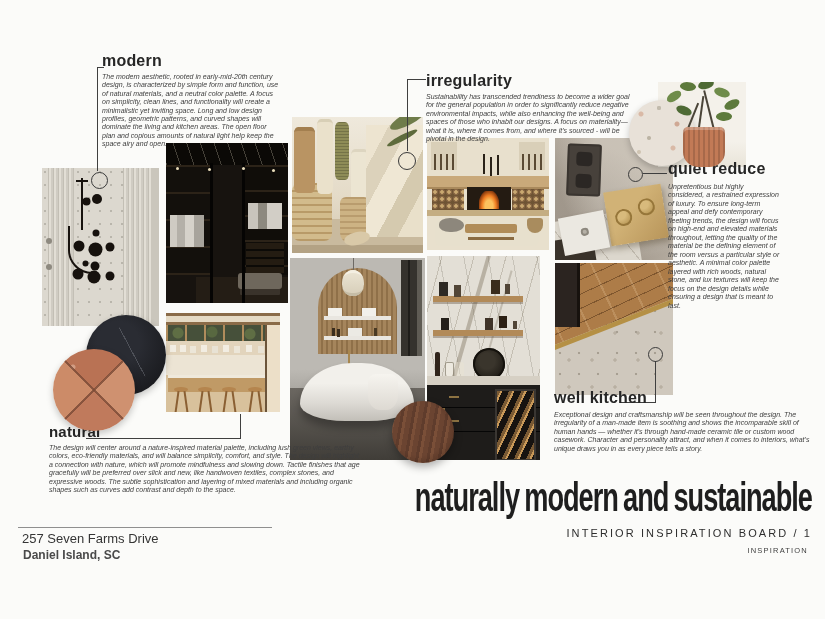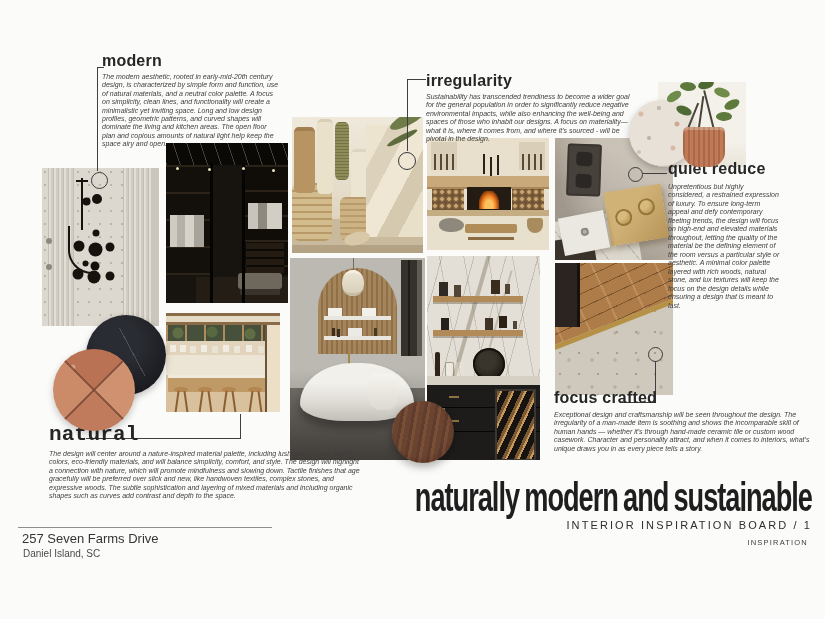--- a/index.html
+++ b/index.html
@@ -204,34 +204,34 @@
   .sec h2{margin:0;font-size:16px;font-weight:600;letter-spacing:.2px;color:#262626;font-family:"Liberation Sans",sans-serif;}
   .sec p{margin:0;font-size:7px;line-height:1.2;font-style:italic;color:#3e3e3e;font-family:"Liberation Sans",sans-serif;}
   .sec{position:absolute;}
   .sec-modern{left:102px;top:52px;width:180px;}
   .sec-modern p{margin-top:3px;width:178px;}
   .sec-sustainable{left:426px;top:72px;width:214px;}
   .sec-sustainable p{margin-top:3px;width:212px;}
   .sec-quiet{left:668px;top:160px;width:148px;}
   .sec-quiet p{margin-top:5px;width:112px;line-height:1.21;}
   .sec-natural{left:49px;top:423px;width:320px;}
-  .sec-natural h2{font-size:21px;font-family:Liberation Mono, monospace;}
+  .sec-natural h2{font-size:15px;}
   .sec-natural p{margin-top:4px;width:315px;}
   .sec-well{left:554px;top:389px;width:264px;}
   .sec-well p{margin-top:4px;width:262px;}
 
   .titleblock{position:absolute;right:13px;top:477px;text-align:right;}
   .main-title{font-size:40px;line-height:1;font-weight:700;color:#1e1e1e;letter-spacing:-1.5px;word-spacing:-2px;
     transform:scaleX(.68);transform-origin:100% 50%;white-space:nowrap;font-family:"Liberation Sans",sans-serif;}
-  .sub-title{margin-top:2px;font-size:11px;letter-spacing:2.1px;color:#2e2e2e;font-weight:400;}
+  .sub-title{margin-top:10px;font-size:11px;letter-spacing:2.1px;color:#2e2e2e;font-weight:400;}
   .stage{margin-top:7px;font-size:7.5px;letter-spacing:1.2px;color:#3e3e3e;padding-right:4px;}
 
   .footer-rule{position:absolute;left:18px;top:527px;width:254px;height:1px;background:#8f8f8f;}
   .addr1{position:absolute;left:22px;top:531px;font-size:13px;color:#353535;}
-  .addr2{position:absolute;left:23px;top:548px;font-size:10px;color:#4a4a4a;}
+  .addr2{position:absolute;left:23px;top:548px;font-size:12px;color:#4a4a4a;font-weight:bold;}
 </style>
 </head>
 <body>
 
 <div class="board">
 
   <div class="ph travertine">
     <div class="flute f1"></div>
     <div class="flute f2"></div>
     <div class="trav-edge"></div>
@@ -421,21 +421,21 @@
     <h2>quiet reduce</h2>
     <p>Unpretentious but highly considered, a restrained expression of luxury. To ensure long-term appeal and defy contemporary fleeting trends, the design will focus on high-end and elevated materials throughout, letting the quality of the material be the defining element of the room versus a particular style or aesthetic. A minimal color palette layered with rich woods, natural stone, and lux textures will keep the focus on the design details while ensuring a design that is meant to last.</p>
   </div>
 
   <div class="sec sec-natural">
     <h2>natural</h2>
     <p>The design will center around a nature-inspired material palette, including lush green views, earthy colors, eco-friendly materials, and will balance simplicity, comfort, and style. The design will highlight a connection with nature, which will promote mindfulness and slowing down. Tactile finishes that age gracefully will be preferred over slick and new, like handwoven textiles, complex stones, and expressive woods. The subtle sophistication and layering of mixed materials and including organic shapes such as curves add contrast and depth to the space.</p>
   </div>
 
   <div class="sec sec-well">
-    <h2>focus crafted</h2>
+    <h2>well kitchen</h2>
     <p>Exceptional design and craftsmanship will be seen throughout the design. The irregularity of a man-made item is soothing and shows the incomparable skill of human hands — whether it's through hand-made ceramic tile or custom wood casework. Character and personality attract, and when it comes to interiors, what's unique draws you in as every piece tells a story.</p>
   </div>
 
   <div class="titleblock">
     <div class="main-title">naturally modern and sustainable</div>
     <div class="sub-title">INTERIOR INSPIRATION BOARD / 1</div>
     <div class="stage">INSPIRATION</div>
   </div>
 
   <div class="footer-rule"></div>

